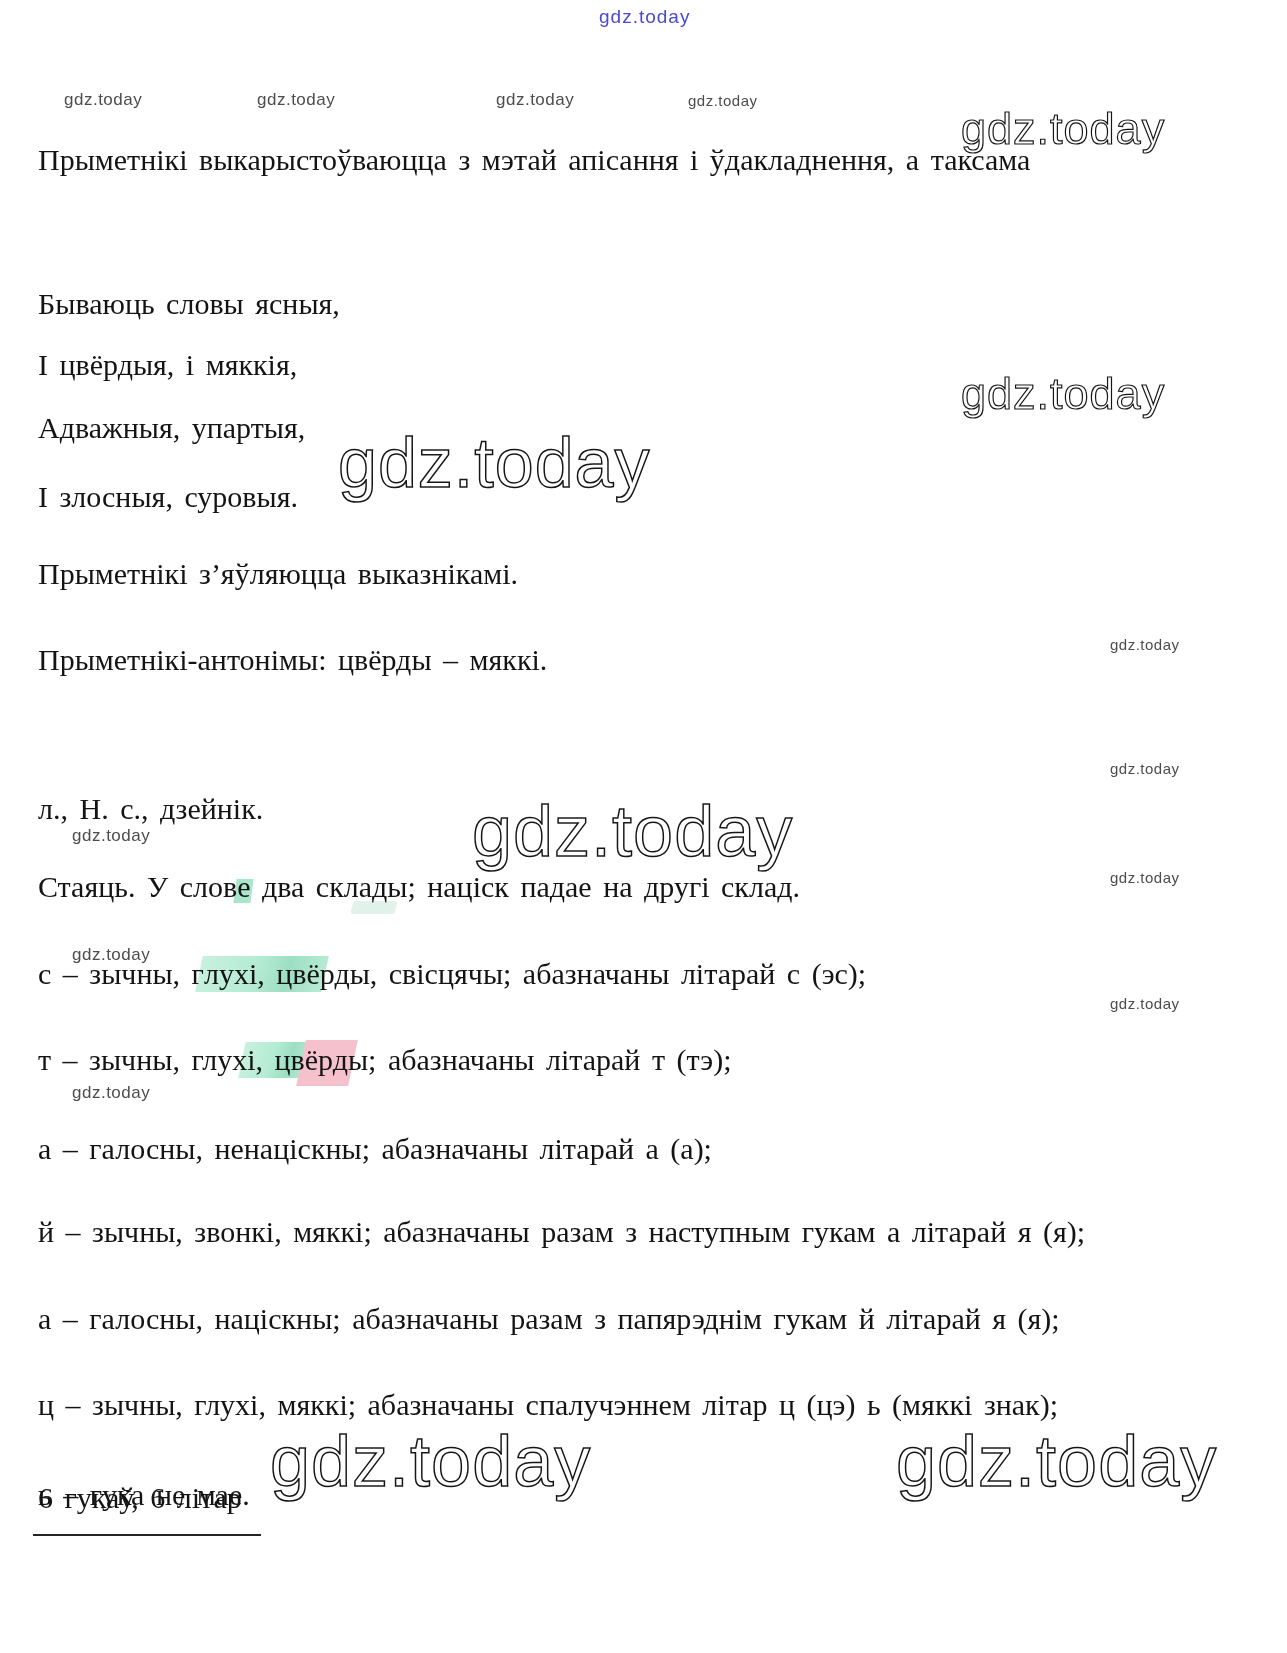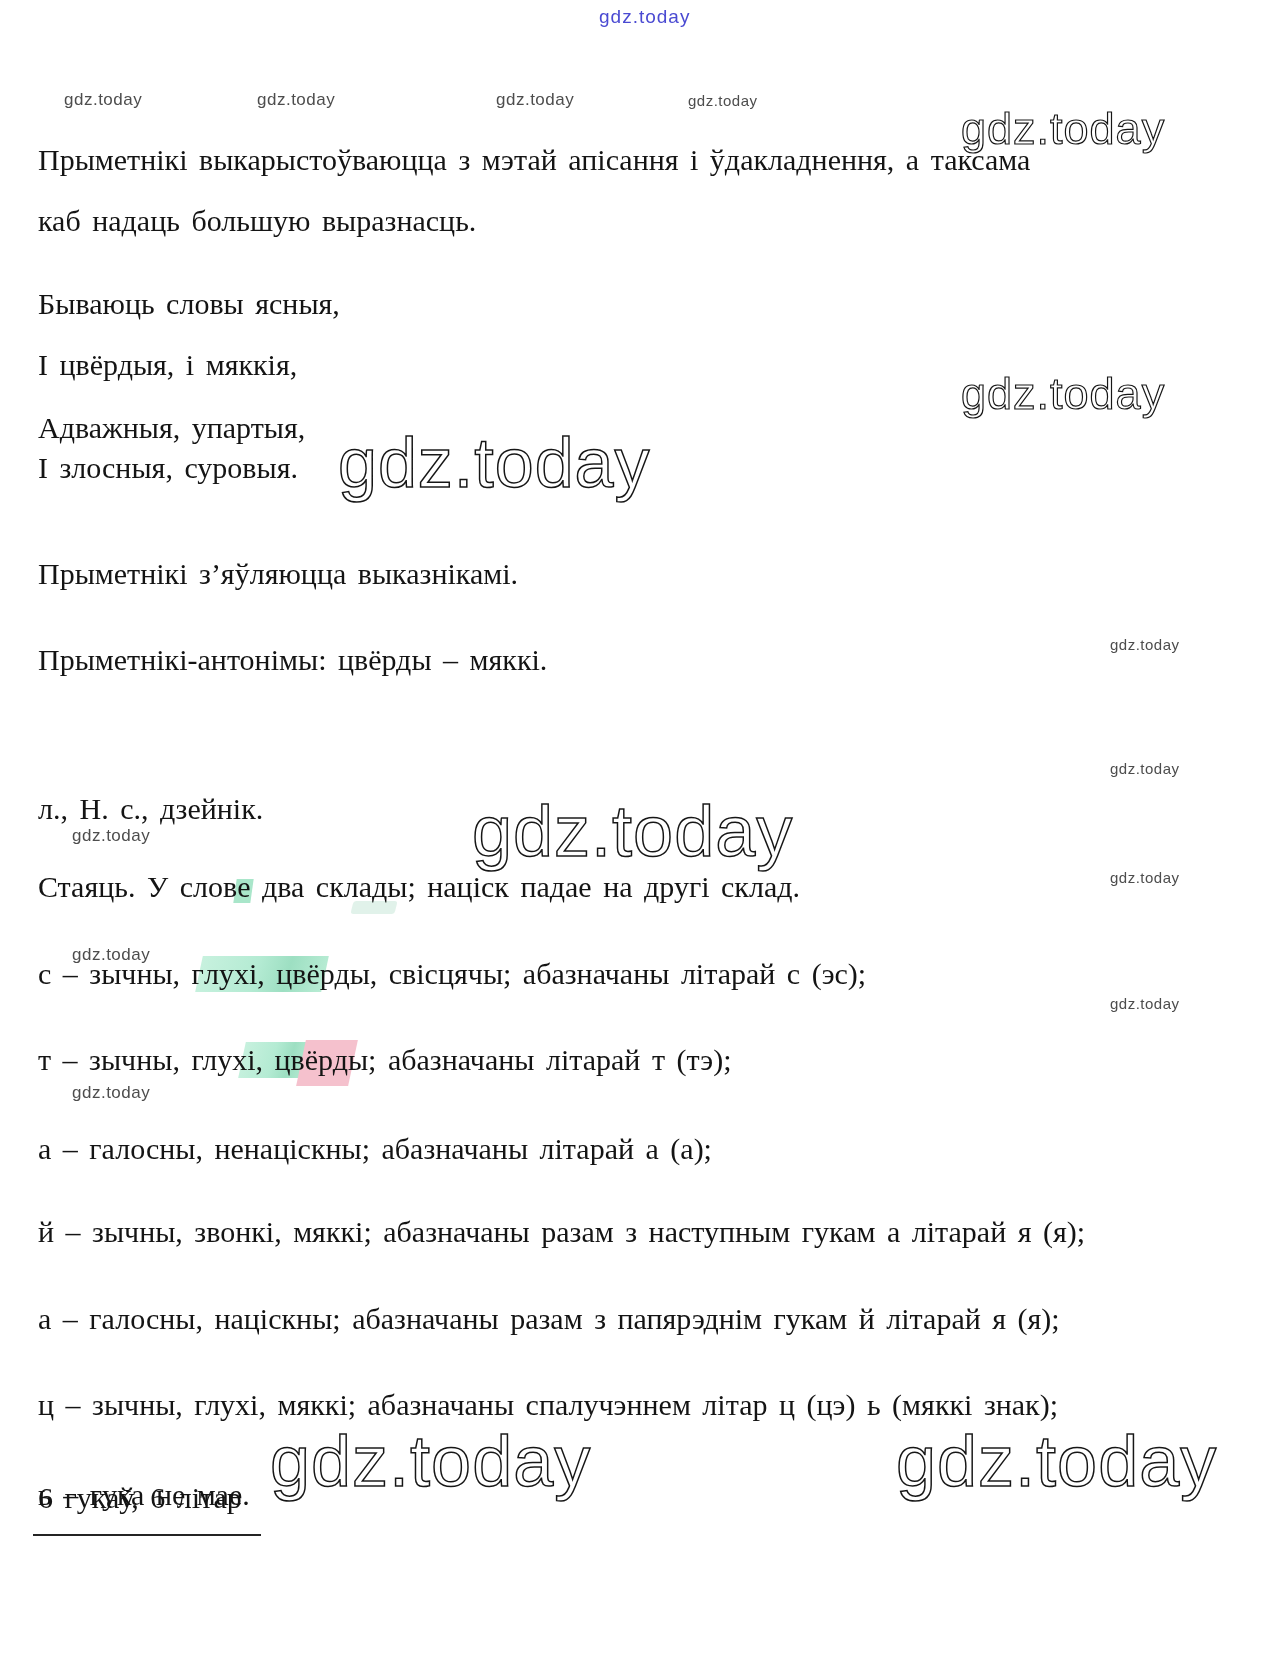--- a/index.html
+++ b/index.html
@@ -67,26 +67,25 @@
   <div class="wm wm-small" style="left:72px;top:826px;">gdz.today</div>
   <div class="wm wm-small" style="left:72px;top:945px;">gdz.today</div>
   <div class="wm wm-small" style="left:72px;top:1083px;">gdz.today</div>
 
   <div class="wm wm-tiny" style="left:1110px;top:636px;">gdz.today</div>
   <div class="wm wm-tiny" style="left:1110px;top:760px;">gdz.today</div>
   <div class="wm wm-tiny" style="left:1110px;top:869px;">gdz.today</div>
   <div class="wm wm-tiny" style="left:1110px;top:995px;">gdz.today</div>
 
   <div class="bodyline" style="top:142px;">Прыметнікі выкарыстоўваюцца з мэтай апісання і ўдакладнення, а таксама</div>
-  <div class="bodyline" style="top:203px;">каб надаць большую выразнасць.</div>
 
   <div class="bodyline" style="top:286px;">Бываюць словы ясныя,</div>
   <div class="bodyline" style="top:347px;">І цвёрдыя, і мяккія,</div>
   <div class="bodyline" style="top:410px;">Адважныя, упартыя,</div>
-  <div class="bodyline" style="top:450px;">І злосныя, суровыя.</div>
+  <div class="bodyline" style="top:479px;">І злосныя, суровыя.</div>
 
   <div class="bodyline" style="top:556px;">Прыметнікі з’яўляюцца выказнікамі.</div>
   <div class="bodyline" style="top:642px;">Прыметнікі-антонімы: цвёрды – мяккі.</div>
   <div class="bodyline" style="top:791px;">л., Н. с., дзейнік.</div>
 
   <div class="bodyline" style="top:869px;"><span>Стаяць. У слов</span><span class="hle">е</span><span> два склады; націск падае на другі склад.</span></div>
   <div class="smudge"></div>
 
   <div class="bodyline" style="top:956px;"><span>с – зычны, г</span><span class="hlg">лухі, цвё</span><span>рды, свісцячы; абазначаны літарай с (эс);</span></div>
 

